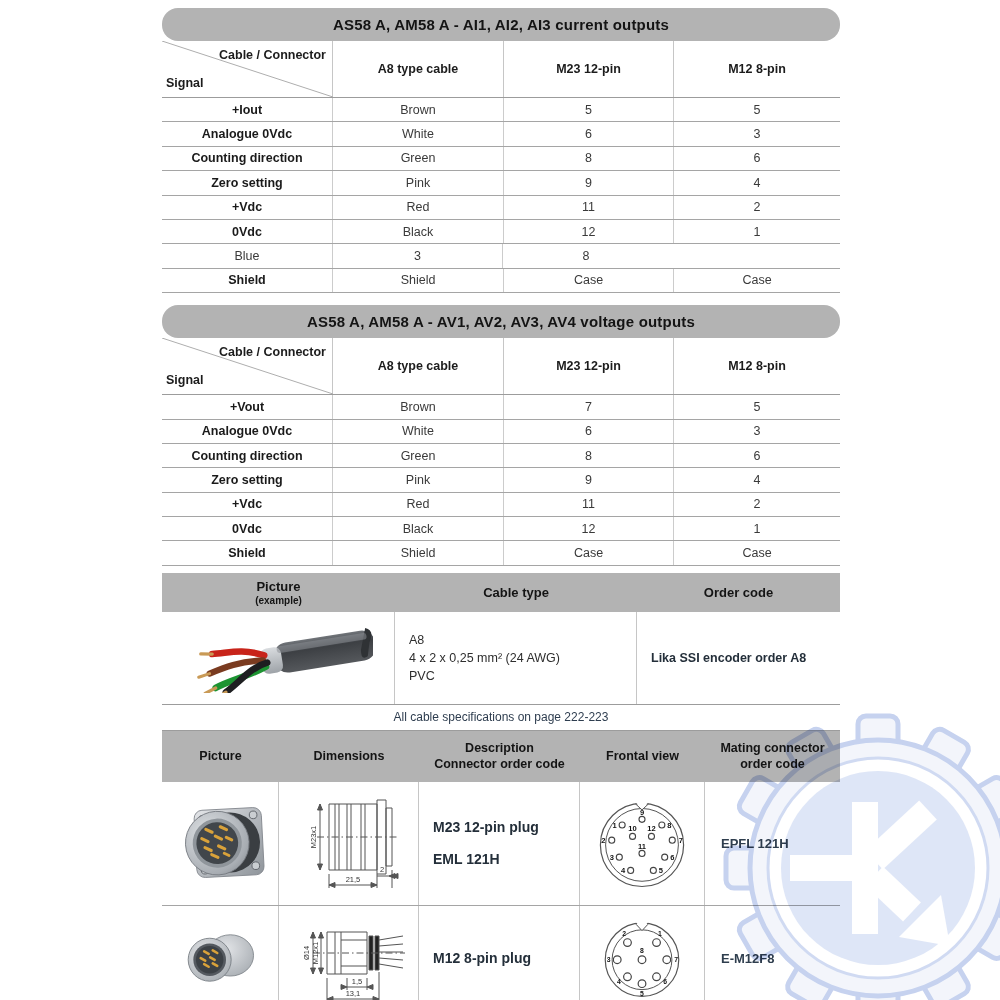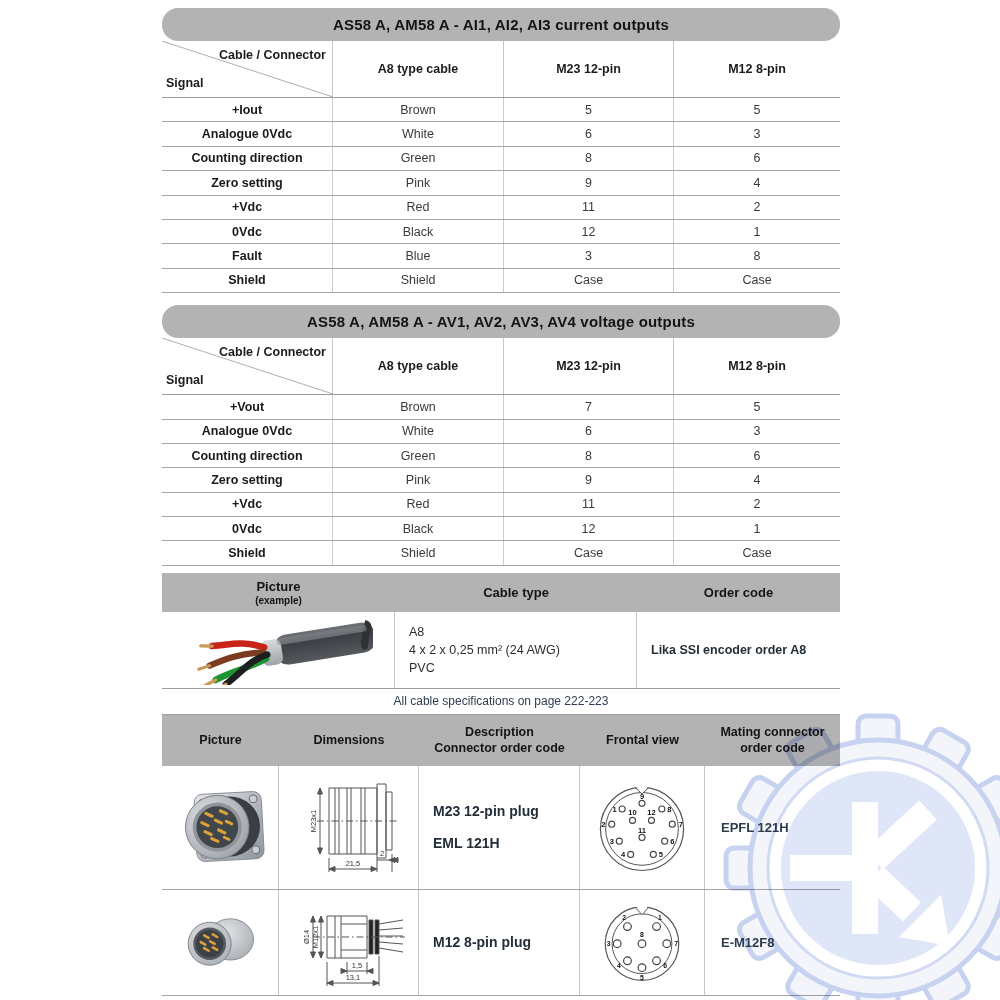--- a/index.html
+++ b/index.html
@@ -25,21 +25,21 @@
   .td { display:flex; align-items:center; justify-content:center; border-right:1px solid #cccccc; color:#3a3a3a; }
   .td.c1 { width:171px; font-weight:bold; color:#1a1a1a; }
   .td.c2 { width:171px; } .td.c3 { width:170px; } .td.c4 { width:166px; border-right:none; }
 
   
   .cable-head { display:flex; height:39px; background:#b3b3b3; color:#141414; }
   .ch { display:flex; flex-direction:column; align-items:center; justify-content:center;
         font-weight:bold; font-size:13px; }
   .ch small { font-size:10px; font-weight:bold; margin-top:1px; }
   .cw1 { width:233px; } .cw2 { width:242px; } .cw3 { width:203px; }
-  .cable-row { display:flex; height:77px; border-bottom:1px solid #9c9c9c; }
+  .cable-row { display:flex; height:93px; border-bottom:1px solid #9c9c9c; }
   .cable-row > div { border-right:1px solid #c6c6c6; }
   .cable-row > div:last-child { border-right:none; }
   .cable-pic { width:233px; display:flex; align-items:center; justify-content:center; }
   .cable-type { width:242px; display:flex; flex-direction:column; justify-content:center;
                 padding-left:14px; font-size:12.5px; color:#2e2e2e; line-height:1.45; }
   .cable-order { width:203px; display:flex; align-items:center; padding-left:14px;
                  font-size:12.5px; font-weight:600; color:#242f3a; }
   .note-row { height:26px; border-bottom:1px solid #9c9c9c; display:flex; align-items:center;
               justify-content:center; font-size:12px; color:#2e3d4f; }
 
@@ -115,21 +115,20 @@
         <div class="td c3">11</div>
         <div class="td c4">2</div>
       </div>
     <div class="tr">
         <div class="td c1">0Vdc</div>
         <div class="td c2">Black</div>
         <div class="td c3">12</div>
         <div class="td c4">1</div>
       </div>
     <div class="tr">
-        <div class="td c1">Fault</div>
         <div class="td c2">Blue</div>
         <div class="td c3">3</div>
         <div class="td c4">8</div>
       </div>
     <div class="tr">
         <div class="td c1">Shield</div>
         <div class="td c2">Shield</div>
         <div class="td c3">Case</div>
         <div class="td c4">Case</div>
       </div>

